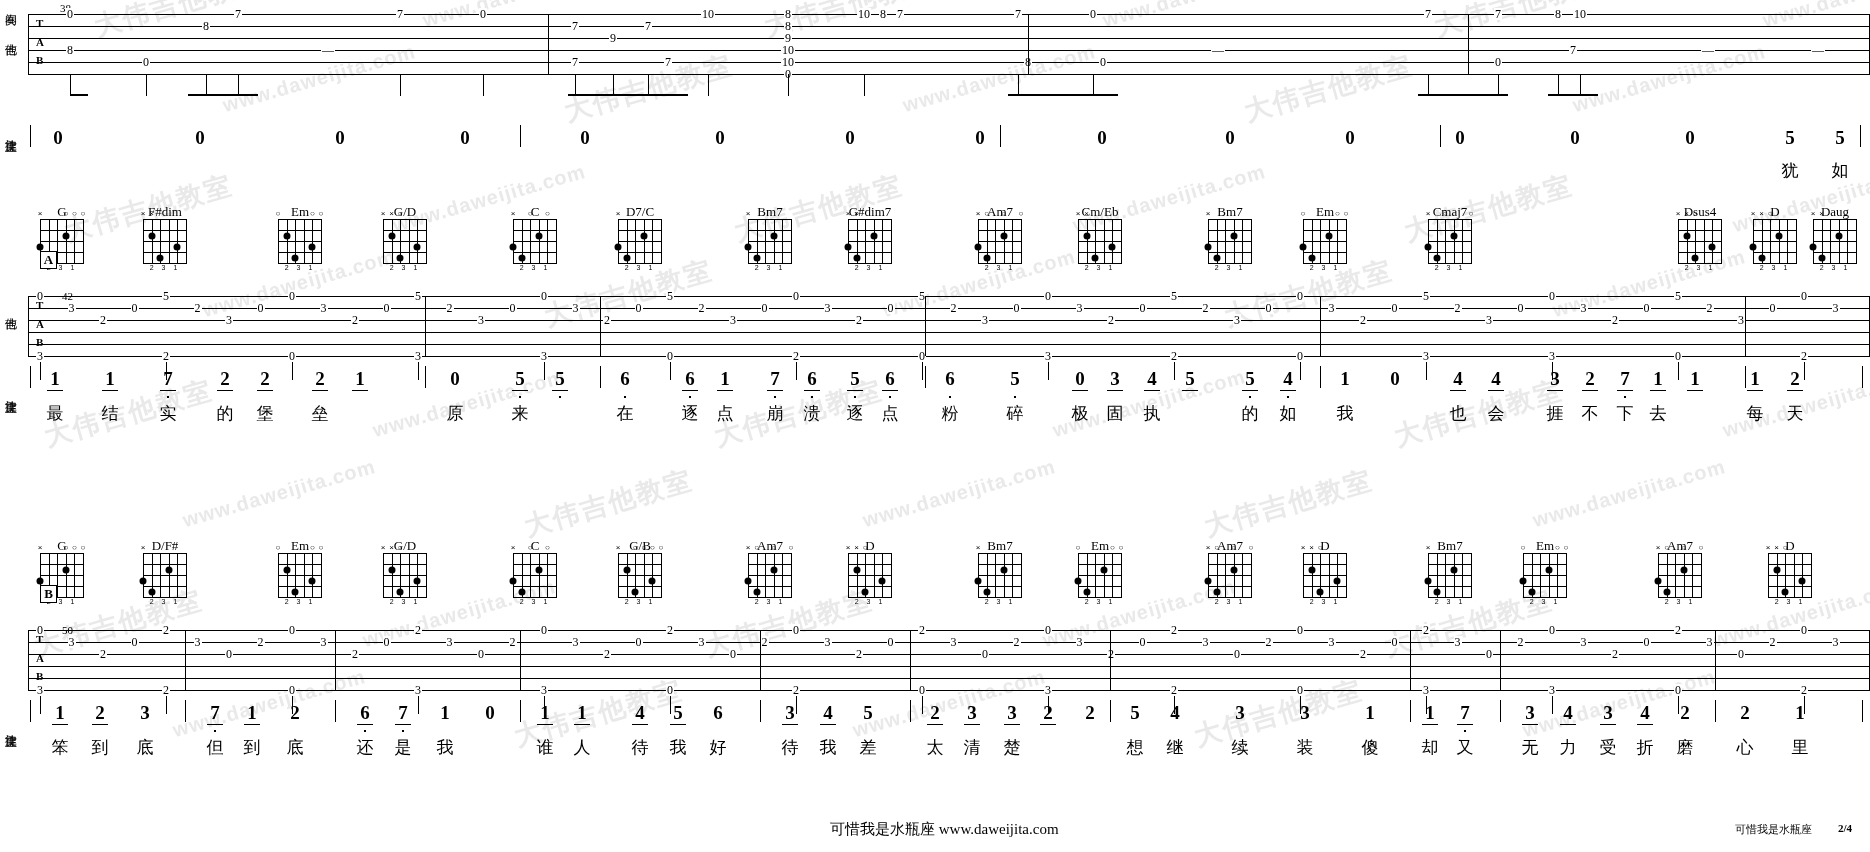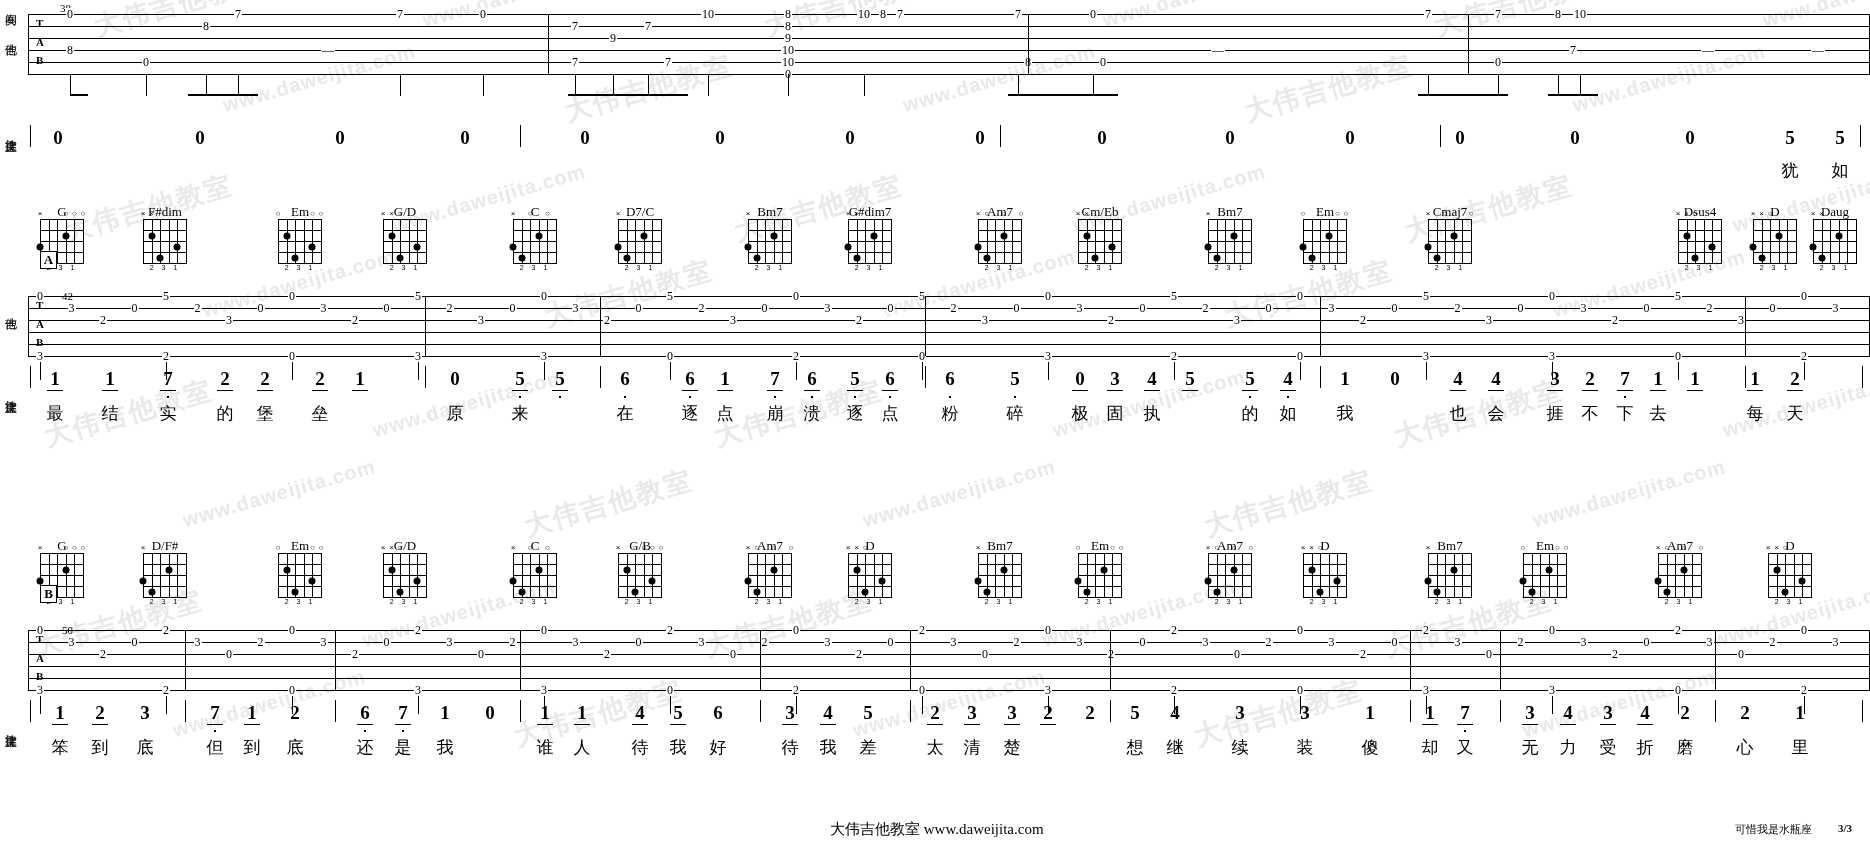--- a/index.html
+++ b/index.html
@@ -1447,16 +1447,16 @@
         <div class="lyric" style="left: 1645px; top: 44px;">折</div>
         <div class="mnote" style="left: 1685px; top: 8px;">2</div>
         <div class="lyric" style="left: 1685px; top: 44px;">磨</div>
         <div class="mnote" style="left: 1745px; top: 8px;">2</div>
         <div class="lyric" style="left: 1745px; top: 44px;">心</div>
         <div class="mnote" style="left: 1800px; top: 8px;">1</div>
         <div class="lyric" style="left: 1800px; top: 44px;">里</div>
       </div>
   </div>
 
-  <div class="footer foot-center" style="left:830px;top:820px;">大伟吉他教室 www.daweijita.com</div>
+  <div class="footer foot-center" style="left:830px;top:820px;">可惜我是水瓶座 www.daweijita.com</div>
   <div class="footer foot-right" style="left:1735px;top:822px;">可惜我是水瓶座</div>
-  <div class="footer foot-right" style="left:1838px;top:822px;font-weight:bold;">3/3</div>
+  <div class="footer foot-right" style="left:1838px;top:822px;font-weight:bold;">2/4</div>
 </div>
 
 </body></html>

